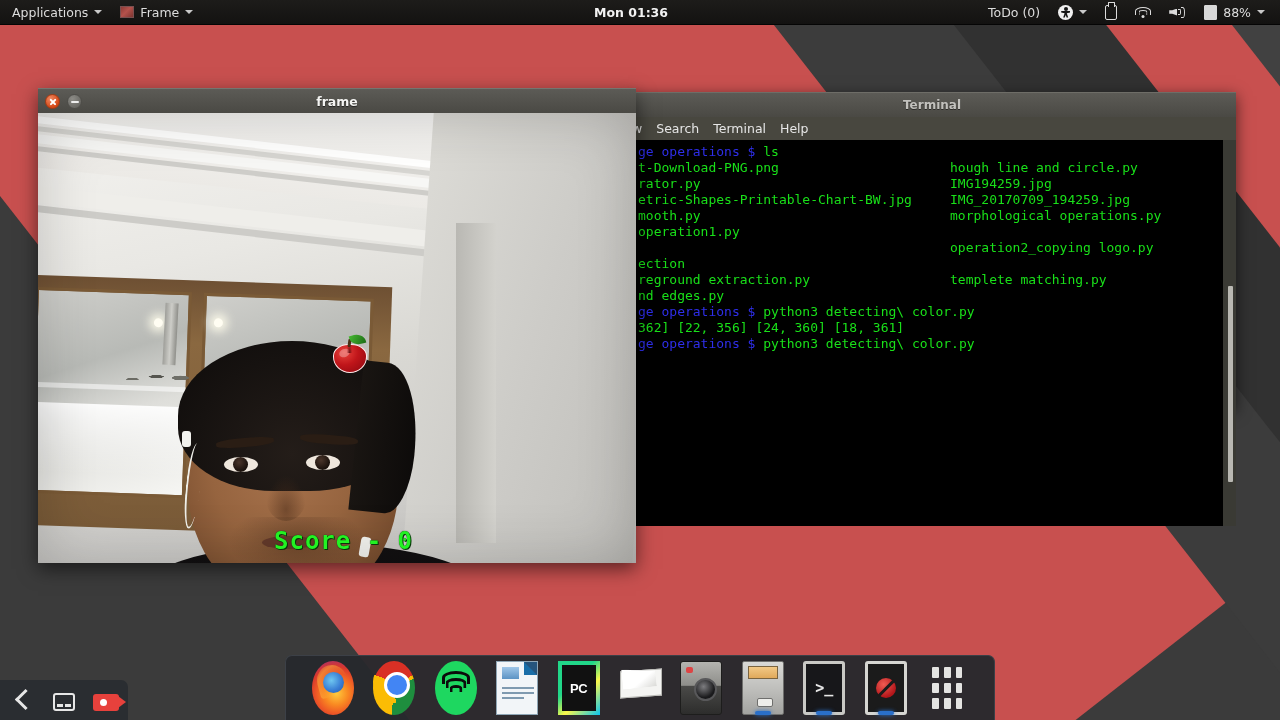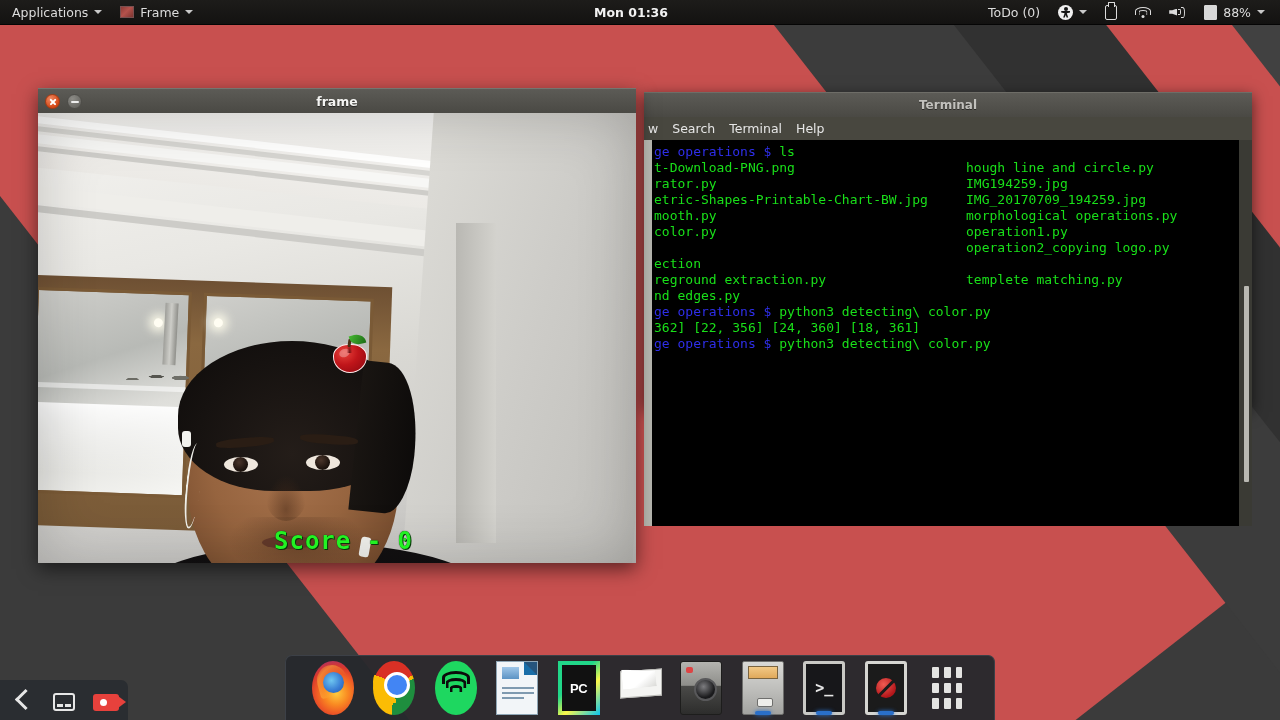--- a/index.html
+++ b/index.html
@@ -113,21 +113,21 @@
     position:absolute;border:1.6px solid #dcdcdc;border-left:none;border-radius:0 50% 50% 0;
   }
   .ico-vol i:nth-child(1){ left:9px;top:4px;width:3px;height:6px; }
   .ico-vol i:nth-child(2){ left:12px;top:1.5px;width:4px;height:11px; }
   .ico-batt {
     width:13px;height:15px;background:#d8d8d8;border:1px solid #d8d8d8;border-radius:1px;
   }
 
   
   #terminal-window {
-    position:absolute; left:644px; top:92px; width:608px; height:316px;
+    position:absolute; left:628px; top:92px; width:608px; height:316px;
     background:#000; z-index:100;
     box-shadow:0 4px 14px rgba(0,0,0,.6);
   }
   #term-titlebar {
     height:25px;
     background:linear-gradient(to bottom,#5c5b56 0%,#4a4944 100%);
     border-top:1px solid #6e6d67;
     display:flex; align-items:center; justify-content:center;
     color:#c2c1bd; font-size:12px; font-weight:bold;
     text-shadow:0 1px 0 rgba(0,0,0,.45);
@@ -611,21 +611,21 @@
     <span>Help</span>
   </div>
   <div id="term-body">
     <div id="term-left-bar"></div>
     <div id="term-lines">
         <div class="tline" style="padding-left: 10px;"><span class="prompt">ge operations $ </span><span class="cmd">ls</span></div>
         <div class="tline tcols" style="padding-left: 10px;"><span class="tcol1">t-Download-PNG.png</span><span class="tcol2">hough line and circle.py</span></div>
         <div class="tline tcols" style="padding-left: 10px;"><span class="tcol1">rator.py</span><span class="tcol2">IMG194259.jpg</span></div>
         <div class="tline tcols" style="padding-left: 10px;"><span class="tcol1">etric-Shapes-Printable-Chart-BW.jpg</span><span class="tcol2">IMG_20170709_194259.jpg</span></div>
         <div class="tline tcols" style="padding-left: 10px;"><span class="tcol1">mooth.py</span><span class="tcol2">morphological operations.py</span></div>
-        <div class="tline tcols" style="padding-left: 10px;"><span class="tcol1">color.py</span><span class="tcol2">operation1.py</span></div>
+        <div class="tline tcols" style="padding-left: 10px;"><span class="tcol2">operation1.py</span></div>
         <div class="tline tcols" style="padding-left: 10px;"><span class="tcol1"></span><span class="tcol2">operation2_copying logo.py</span></div>
         <div class="tline tcols" style="padding-left: 10px;"><span class="tcol1">ection</span></div>
         <div class="tline tcols" style="padding-left: 10px;"><span class="tcol1">reground extraction.py</span><span class="tcol2">templete matching.py</span></div>
         <div class="tline tcols" style="padding-left: 10px;"><span class="tcol1">nd edges.py</span><span class="tcol2"></span></div>
         <div class="tline" style="padding-left: 10px;"><span class="prompt">ge operations $ </span><span class="cmd">python3 detecting\ color.py</span></div>
         <div class="tline" style="padding-left: 10px;">362] [22, 356] [24, 360] [18, 361]</div>
         <div class="tline" style="padding-left: 10px;"><span class="prompt">ge operations $ </span><span class="cmd">python3 detecting\ color.py</span></div>
       </div>
     <div id="term-scrollbar-track">
       <div id="term-scrollbar-thumb"></div>

